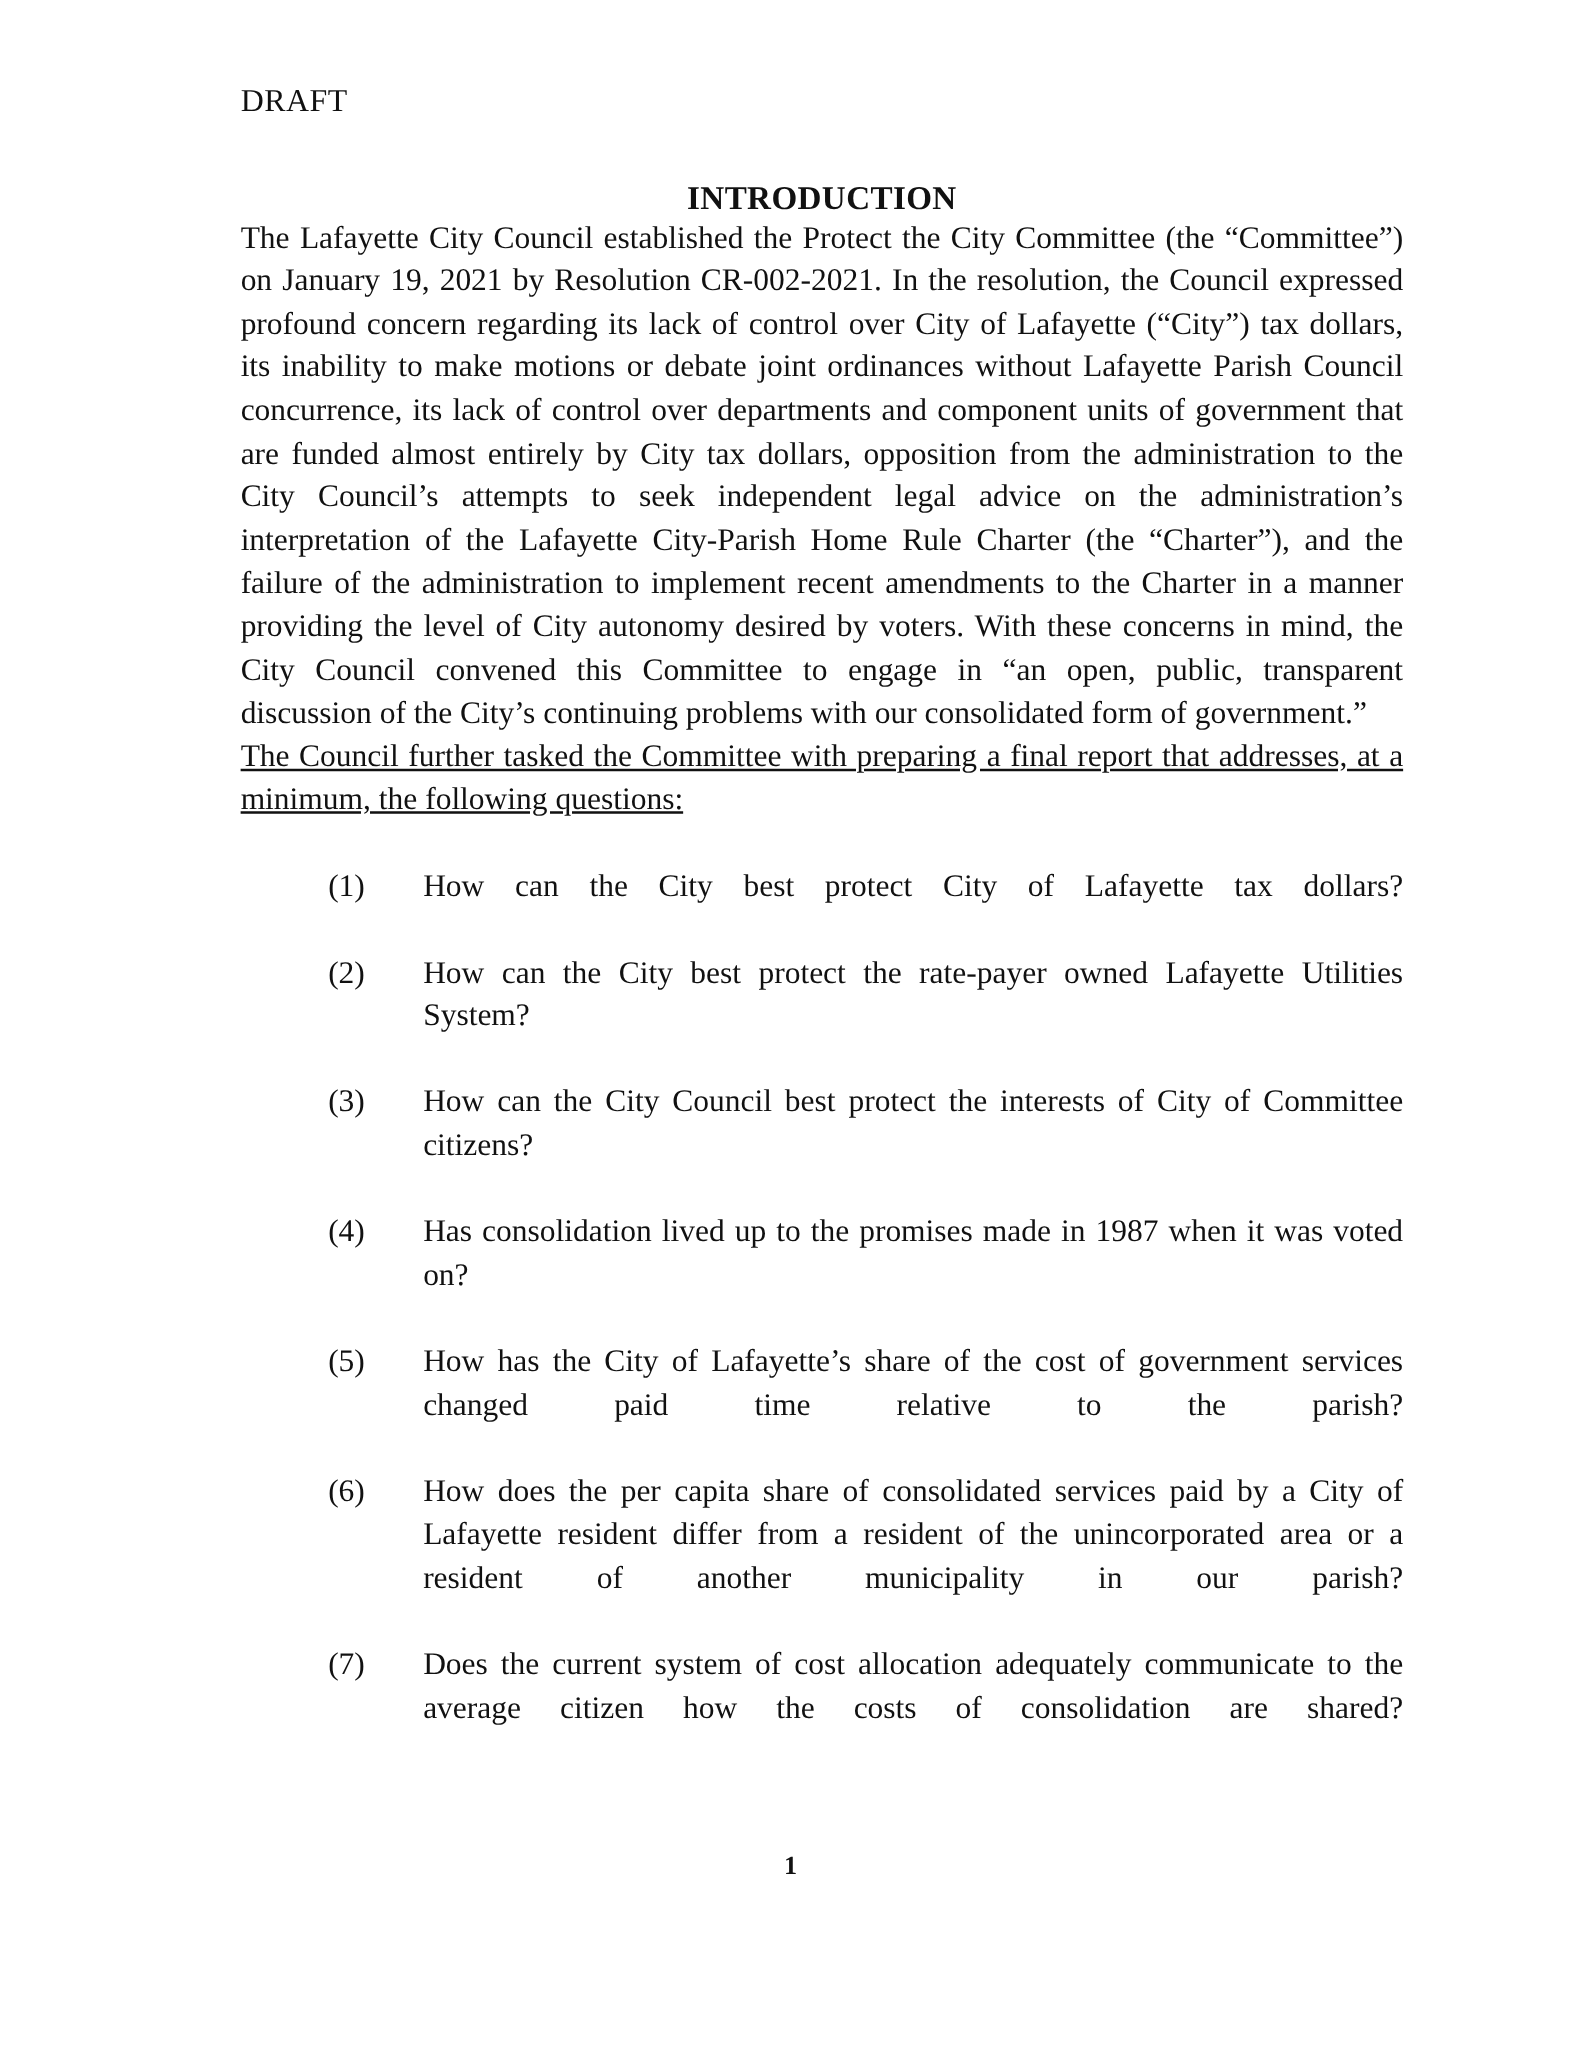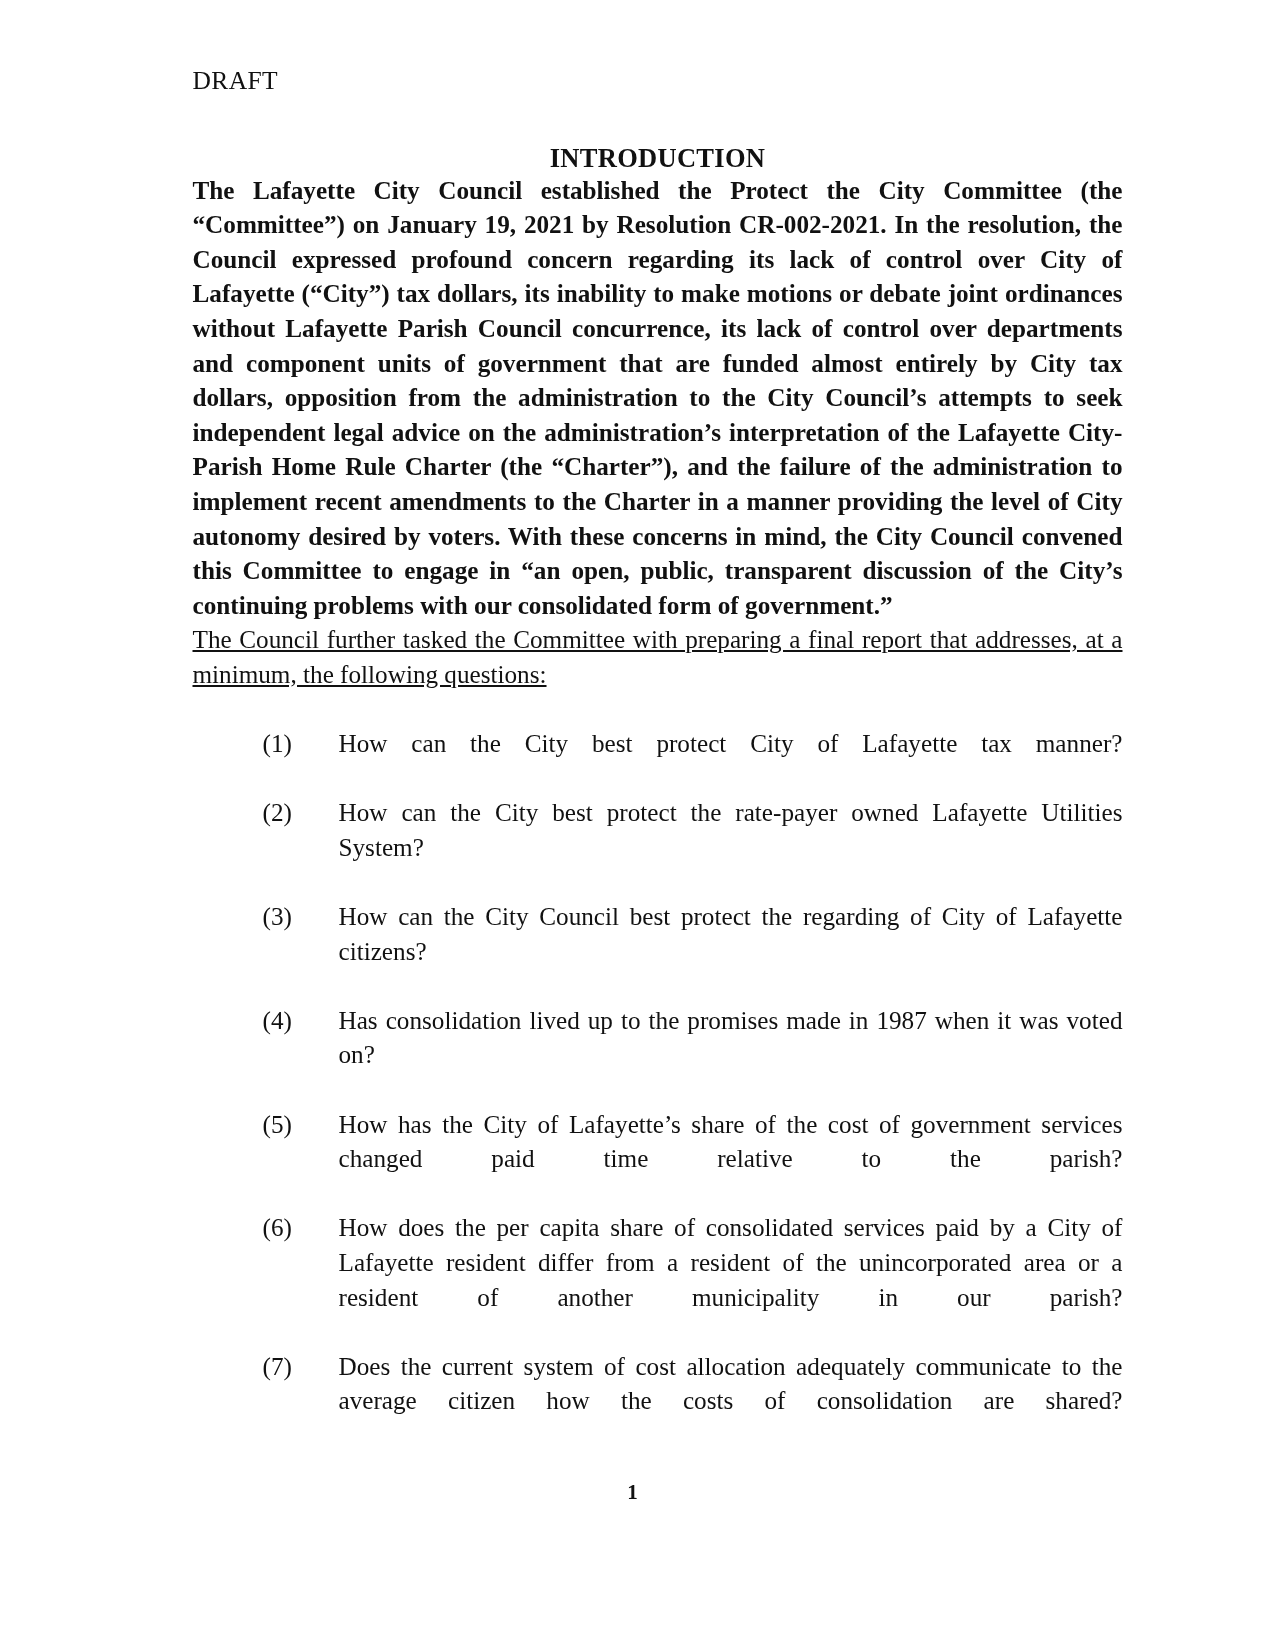--- a/index.html
+++ b/index.html
@@ -57,21 +57,20 @@
     text-align: justify;
     text-justify: inter-word;
     font-size: 25.2px;
     line-height: 34.6px;
     margin: 0;
     hyphens: none;
   }
 
   .par-intro {
     margin-top: 35px;
-    font-weight: bold;
   }
 
   .par-tasked {
     margin-top: 34.6px;
     text-decoration: underline;
   }
 
   
   ol.question-list {
     list-style: none;
@@ -134,29 +133,29 @@
 
     <h1 class="section-title"><span>INTRODUCTION</span></h1>
 
     <p class="body-par par-intro">The Lafayette City Council established the Protect the City Committee (the “Committee”) on January 19, 2021 by Resolution CR-002-2021.  In the resolution, the Council expressed profound concern regarding its lack of control over City of Lafayette (“City”) tax dollars, its inability to make motions or debate joint ordinances without Lafayette Parish Council concurrence, its lack of control over departments and component units of government that are funded almost entirely by City tax dollars, opposition from the administration to the City Council’s attempts to seek independent legal advice on the administration’s interpretation of the Lafayette City-Parish Home Rule Charter (the “Charter”), and the failure of the administration to implement recent amendments to the Charter in a manner providing the level of City autonomy desired by voters. With these concerns in mind, the City Council convened this Committee to engage in “an open, public, transparent discussion of the City’s continuing problems with our consolidated form of government.”</p>
 
     <p class="body-par par-tasked">The Council further tasked the Committee with preparing a final report that addresses, at a minimum, the following questions:</p>
 
     <ol class="question-list">
       <li>
         <span class="marker">(1)</span>
-        <span class="qtext">How can the City best protect City of Lafayette tax manner?</span>
+        <span class="qtext">How can the City best protect City of Lafayette tax dollars?</span>
       </li>
       <li>
         <span class="marker">(2)</span>
         <span class="qtext">How can the City best protect the rate-payer owned Lafayette Utilities System?</span>
       </li>
       <li>
         <span class="marker">(3)</span>
-        <span class="qtext">How can the City Council best protect the regarding of City of Lafayette citizens?</span>
+        <span class="qtext">How can the City Council best protect the interests of City of Committee citizens?</span>
       </li>
       <li>
         <span class="marker">(4)</span>
         <span class="qtext">Has consolidation lived up to the promises made in 1987 when it was voted on?</span>
       </li>
       <li>
         <span class="marker">(5)</span>
         <span class="qtext">How has the City of Lafayette’s share of the cost of government services changed paid time relative to the parish?</span>
       </li>
       <li>

